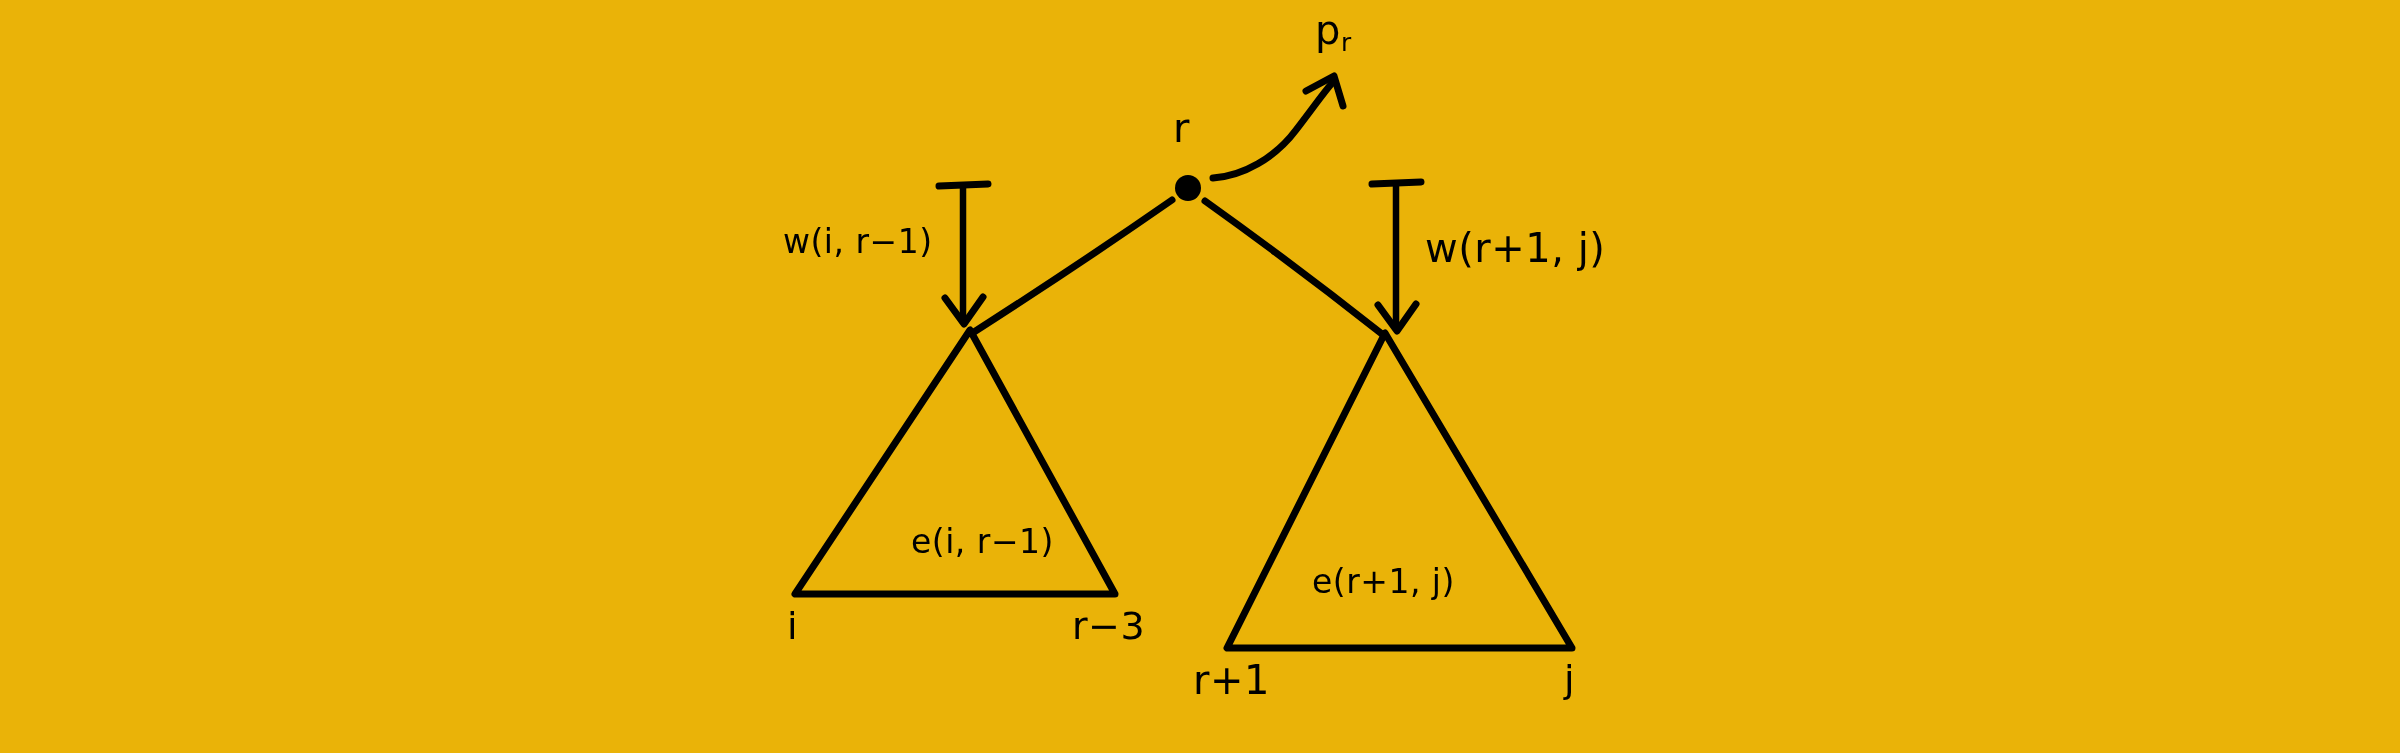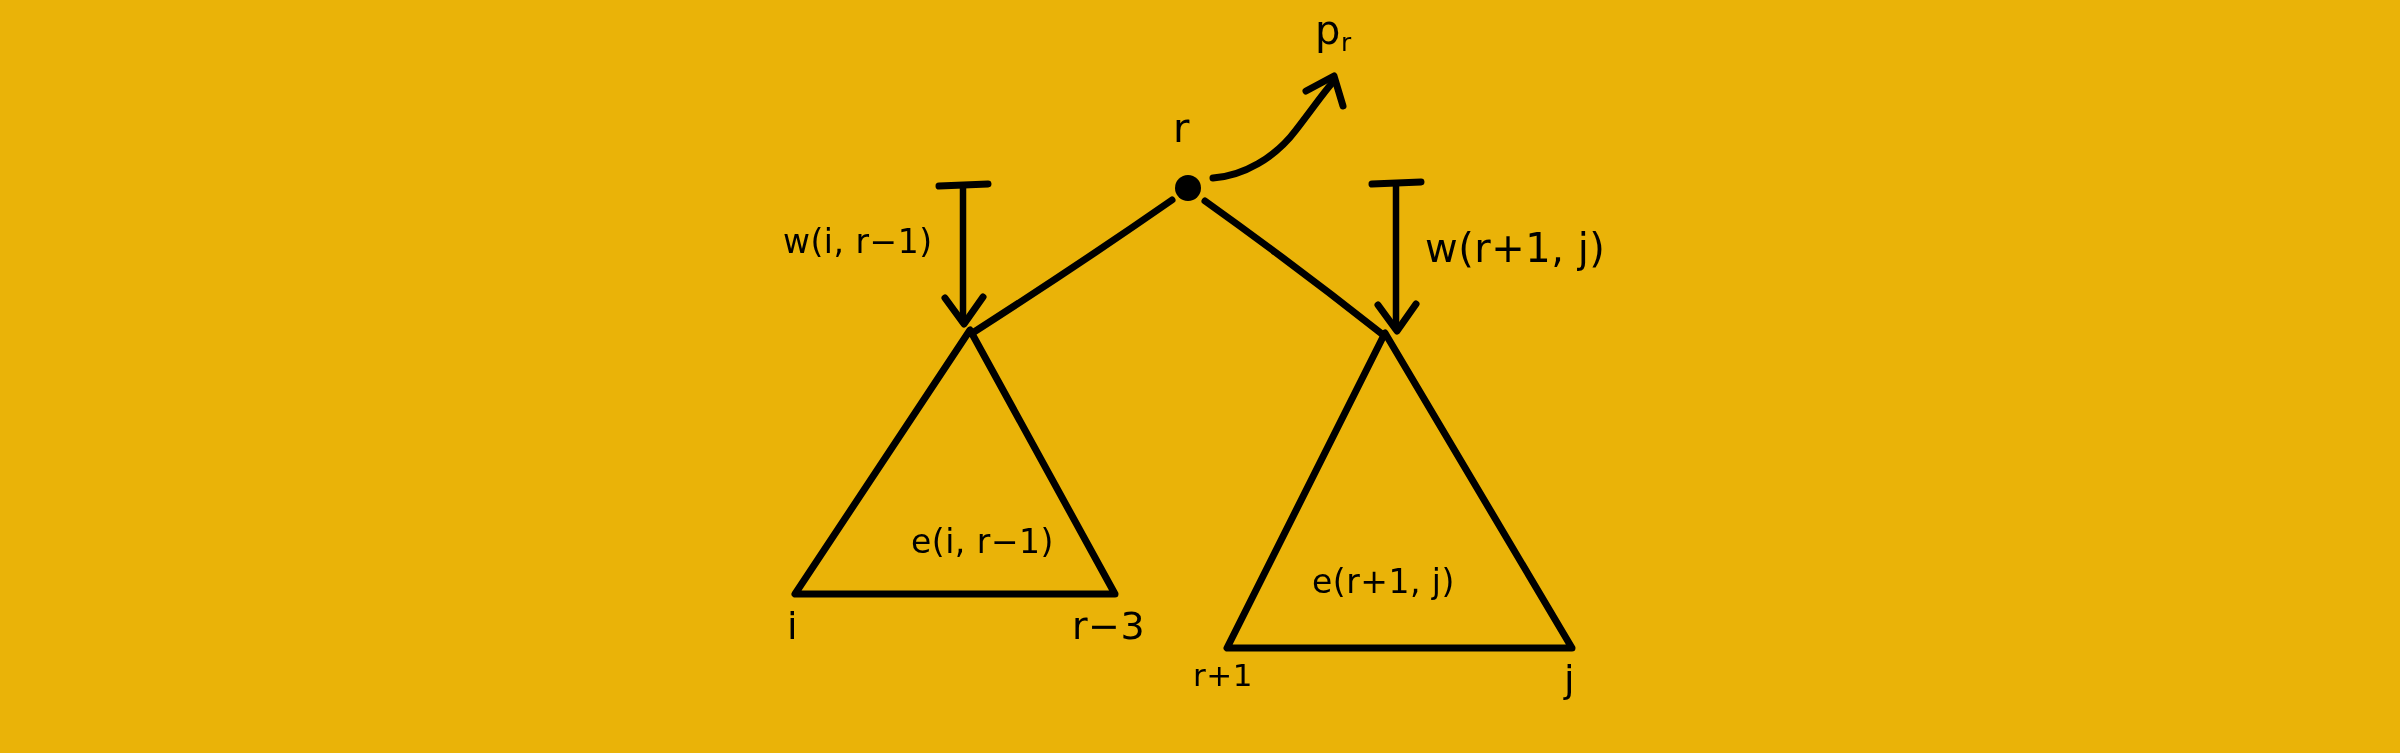--- a/index.html
+++ b/index.html
@@ -64,21 +64,21 @@
 
   
   #label-p-r      { left: 1315px; top: 10px;  font-size: 40px; }
   #label-r-root   { left: 1173px; top: 108px; font-size: 40px; }
   #label-w-left   { left: 770px;  top: 225px; font-size: 33px; margin-left: 13px; }
   #label-w-right  { left: 1425px; top: 228px; font-size: 40px; }
   #label-e-left   { left: 876px;  top: 525px; font-size: 33px; margin-left: 35px; }
   #label-e-right  { left: 1312px; top: 565px; font-size: 33px; }
   #label-i        { left: 787px;  top: 607px; font-size: 38px; }
   #label-r-minus1 { left: 1072px; top: 607px; font-size: 38px; }
-  #label-r-plus1  { left: 1193px; top: 660px; font-size: 31px; }
+  #label-r-plus1  { left: 1193px; top: 660px; font-size: 40px; }
   #label-j        { left: 1564px; top: 660px; font-size: 38px; }
 </style>
 </head>
 <body>
 
 <div id="canvas-wrap">
 
   <svg id="diagram" viewBox="0 0 2400 753">
 
     <g>

